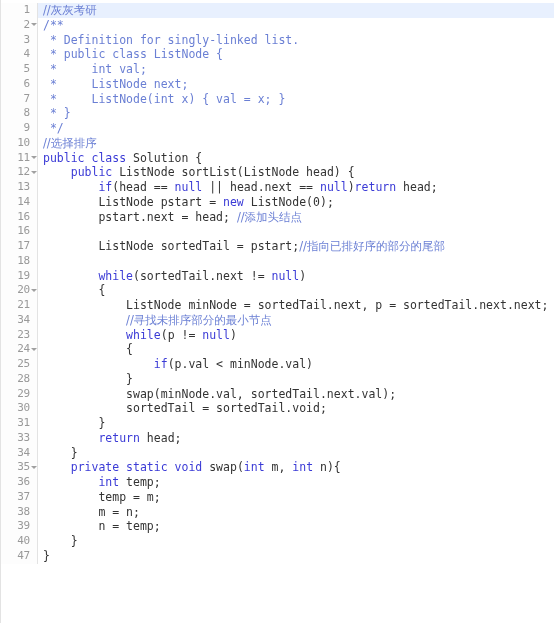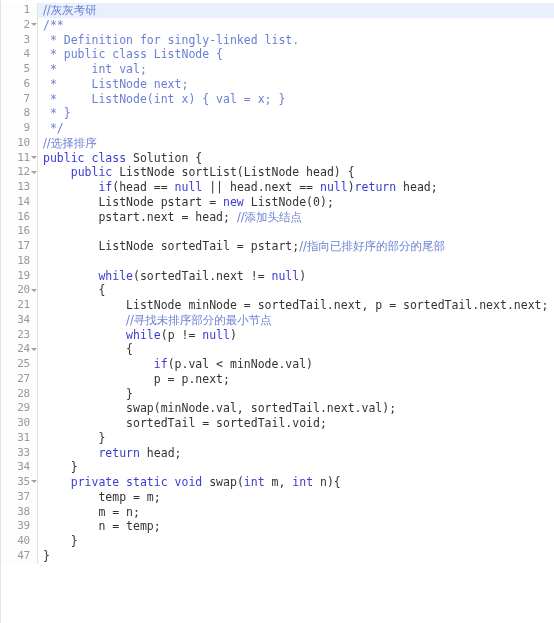--- a/index.html
+++ b/index.html
@@ -121,27 +121,27 @@
       <div class="line"><div class="gutter">16</div><div class="fold"></div><div class="sep"></div><div class="code"><span class="id"></span></div></div>
       <div class="line"><div class="gutter">17</div><div class="fold"></div><div class="sep"></div><div class="code"><span class="id">        ListNode sortedTail = pstart;</span><span class="cmt cjk">//指向已排好序的部分的尾部</span></div></div>
       <div class="line"><div class="gutter">18</div><div class="fold"></div><div class="sep"></div><div class="code"><span class="id"></span></div></div>
       <div class="line"><div class="gutter">19</div><div class="fold"></div><div class="sep"></div><div class="code"><span class="id">        </span><span class="kw">while</span><span class="id">(sortedTail.next != </span><span class="kw">null</span><span class="id">)</span></div></div>
       <div class="line"><div class="gutter">20</div><div class="fold"><span class="tri"></span></div><div class="sep"></div><div class="code"><span class="id">        {</span></div></div>
       <div class="line"><div class="gutter">21</div><div class="fold"></div><div class="sep"></div><div class="code"><span class="id">            ListNode minNode = sortedTail.next, p = sortedTail.next.next;</span></div></div>
       <div class="line"><div class="gutter">34</div><div class="fold"></div><div class="sep"></div><div class="code"><span class="id">            </span><span class="cmt cjk">//寻找未排序部分的最小节点</span></div></div>
       <div class="line"><div class="gutter">23</div><div class="fold"></div><div class="sep"></div><div class="code"><span class="id">            </span><span class="kw">while</span><span class="id">(p != </span><span class="kw">null</span><span class="id">)</span></div></div>
       <div class="line"><div class="gutter">24</div><div class="fold"><span class="tri"></span></div><div class="sep"></div><div class="code"><span class="id">            {</span></div></div>
       <div class="line"><div class="gutter">25</div><div class="fold"></div><div class="sep"></div><div class="code"><span class="id">                </span><span class="kw">if</span><span class="id">(p.val &lt; minNode.val)</span></div></div>
-      <div class="line"><div class="gutter">27</div><div class="fold"></div><div class="sep"></div><div class="code"><span class="id">                p = p.next;</span></div></div>
       <div class="line"><div class="gutter">28</div><div class="fold"></div><div class="sep"></div><div class="code"><span class="id">            }</span></div></div>
       <div class="line"><div class="gutter">29</div><div class="fold"></div><div class="sep"></div><div class="code"><span class="id">            swap(minNode.val, sortedTail.next.val);</span></div></div>
       <div class="line"><div class="gutter">30</div><div class="fold"></div><div class="sep"></div><div class="code"><span class="id">            sortedTail = sortedTail.void;</span></div></div>
       <div class="line"><div class="gutter">31</div><div class="fold"></div><div class="sep"></div><div class="code"><span class="id">        }</span></div></div>
       <div class="line"><div class="gutter">33</div><div class="fold"></div><div class="sep"></div><div class="code"><span class="id">        </span><span class="kw">return</span><span class="id"> head;</span></div></div>
       <div class="line"><div class="gutter">34</div><div class="fold"></div><div class="sep"></div><div class="code"><span class="id">    }</span></div></div>
       <div class="line"><div class="gutter">35</div><div class="fold"><span class="tri"></span></div><div class="sep"></div><div class="code"><span class="id">    </span><span class="kw">private static void</span><span class="id"> swap(</span><span class="kw">int</span><span class="id"> m, </span><span class="kw">int</span><span class="id"> n){</span></div></div>
+      <div class="line"><div class="gutter">36</div><div class="fold"></div><div class="sep"></div><div class="code"><span class="id">        </span><span class="kw">int</span><span class="id"> temp;</span></div></div>
       <div class="line"><div class="gutter">37</div><div class="fold"></div><div class="sep"></div><div class="code"><span class="id">        temp = m;</span></div></div>
       <div class="line"><div class="gutter">38</div><div class="fold"></div><div class="sep"></div><div class="code"><span class="id">        m = n;</span></div></div>
       <div class="line"><div class="gutter">39</div><div class="fold"></div><div class="sep"></div><div class="code"><span class="id">        n = temp;</span></div></div>
       <div class="line"><div class="gutter">40</div><div class="fold"></div><div class="sep"></div><div class="code"><span class="id">    }</span></div></div>
       <div class="line"><div class="gutter">47</div><div class="fold"></div><div class="sep"></div><div class="code"><span class="id">}</span></div></div>
     </div>
 </div>
 
 </body></html>

